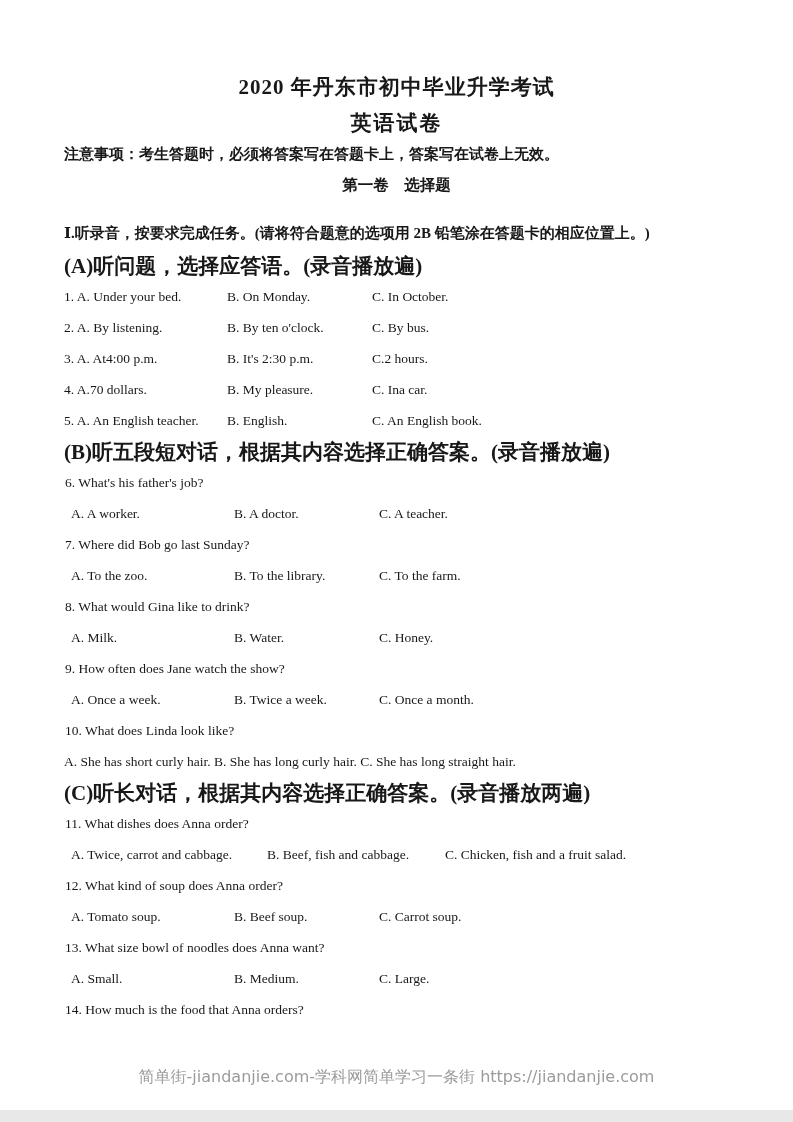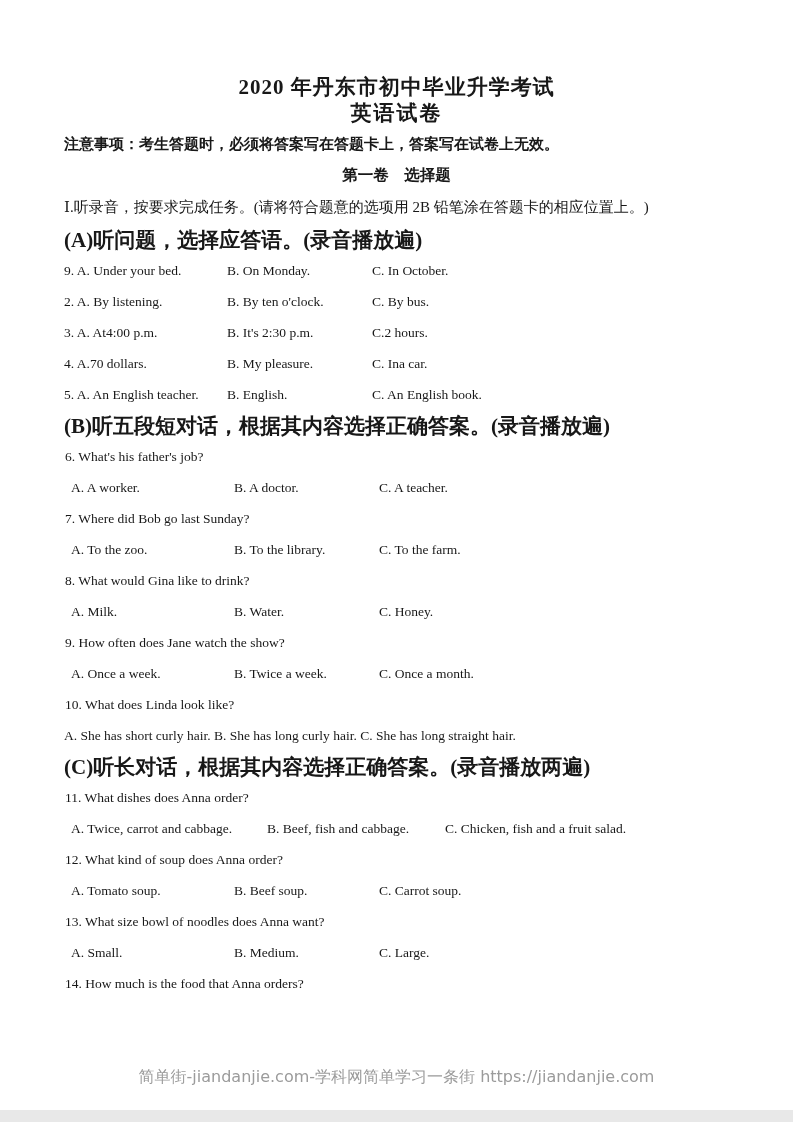--- a/index.html
+++ b/index.html
@@ -16,42 +16,43 @@
   .content { padding: 0 64px; }
   .t1 {
     padding-top: 74px;
     text-align: center;
     font-weight: bold;
     font-size: 21px;
     line-height: 26px;
     letter-spacing: 1px;
   }
   .t2 {
+    margin-top: 10px;
     text-align: center;
     font-weight: bold;
     font-size: 21px;
     line-height: 26px;
     letter-spacing: 2px;
   }
   .notice {
     margin-top: 8px;
     font-weight: bold;
     font-size: 15px;
     line-height: 20px;
   }
   .volume {
     margin-top: 11px;
     text-align: center;
     font-weight: bold;
     font-size: 15.5px;
     line-height: 20px;
   }
   .part {
-    margin-top: 12px;
-    font-weight: normal;
+    margin-top: 28px;
+    font-weight: bold;
     font-size: 15px;
     line-height: 20px;
   }
   .rows { margin-top: 7px; }
   .row {
     height: 31px;
     display: flex;
     align-items: center;
     font-size: 13.5px;
     white-space: nowrap;
@@ -91,21 +92,21 @@
     <div class="t2">英语试卷</div>
     <div class="notice">注意事项：考生答题时，必须将答案写在答题卡上，答案写在试卷上无效。</div>
     <div class="volume">第一卷　选择题</div>
     <div class="part">Ⅰ.听录音，按要求完成任务。(请将符合题意的选项用 2B 铅笔涂在答题卡的相应位置上。)</div>
 
     <div class="rows">
 
       <div class="row subhead">(A)听问题，选择应答语。(录音播放遍)</div>
 
       <div class="row opts">
-        <span class="cell">9. A. Under your bed.</span>
+        <span class="cell">1. A. Under your bed.</span>
         <span class="cell">B. On Monday.</span>
         <span class="cell">C. In October.</span>
       </div>
       <div class="row opts">
         <span class="cell">2. A. By listening.</span>
         <span class="cell">B. By ten o'clock.</span>
         <span class="cell">C. By bus.</span>
       </div>
       <div class="row opts">
         <span class="cell">3. A. At4:00 p.m.</span>

